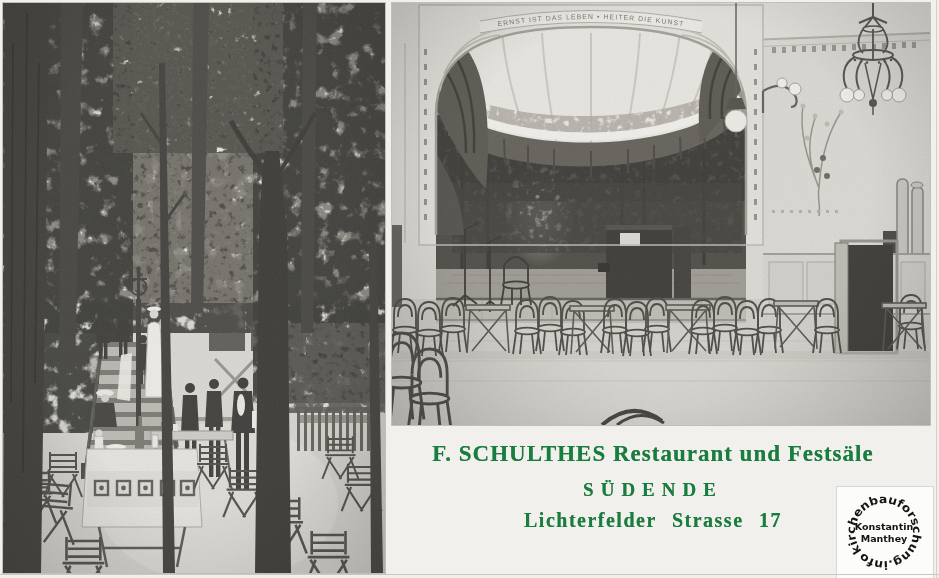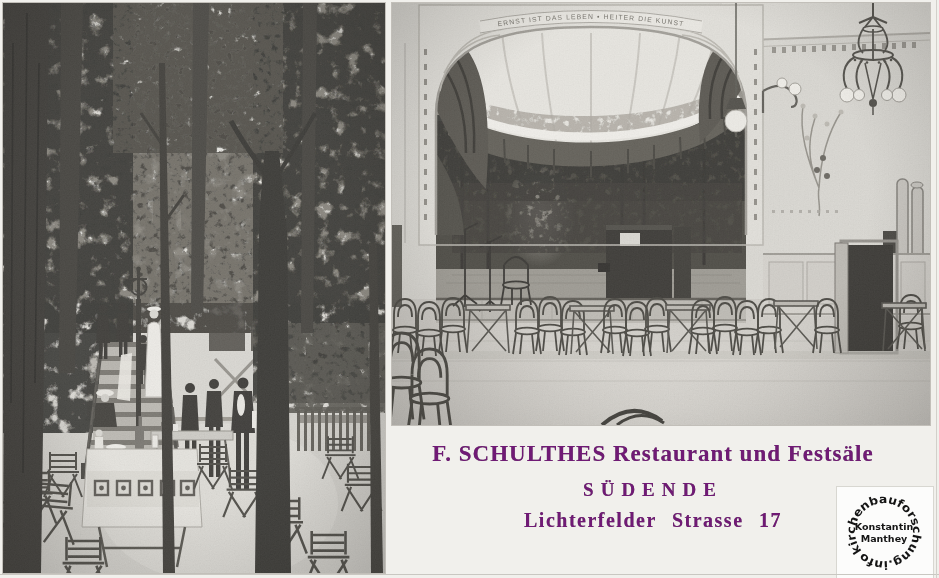--- a/index.html
+++ b/index.html
@@ -4,21 +4,21 @@
 <style>
   html,body{margin:0;padding:0;background:#e8e7e3;}
   .page{position:relative;width:939px;height:578px;background:#f1f0ec;overflow:hidden;
         font-family:"Liberation Serif",serif;}
   .photo{position:absolute;background:#d8d6d1;border:1px solid #c2bfb9;box-sizing:border-box;}
   .photo svg{display:block;}
   .photo::after{content:"";position:absolute;inset:0;pointer-events:none;
         background:radial-gradient(ellipse at 50% 45%, rgba(0,0,0,0) 55%, rgba(38,36,32,.22) 100%);}
   #left-photo{left:2px;top:2px;width:384px;height:572px;}
   #right-photo{left:391px;top:2px;width:540px;height:424px;}
-  .caption{position:absolute;left:391px;top:441px;width:524px;text-align:center;color:#701a75;
+  .caption{position:absolute;left:391px;top:441px;width:524px;text-align:center;color:#15803d;
         text-shadow:0 0 .6px rgba(40,38,34,.55);}
   .caption .l1{font-size:23px;font-weight:bold;letter-spacing:1px;margin:0 0 8px 0;white-space:nowrap;}
   .caption .l2{font-size:19px;font-weight:bold;letter-spacing:7px;margin:12px 0 7px 0;}
   .caption .l3{font-size:20px;font-weight:bold;letter-spacing:1.5px;word-spacing:9px;margin:8px;}
   .stamp{position:absolute;left:837px;top:487px;width:96px;height:91px;background:#fcfcfb;
         box-shadow:0 0 0 1px rgba(200,198,192,.6);}
   .edge-line-bottom{position:absolute;left:0;top:574px;width:939px;height:1px;background:#c9c7c1;}
   .edge-line-right{position:absolute;left:936px;top:0;width:1px;height:578px;background:#d2d0ca;}
 </style>
 </head>

